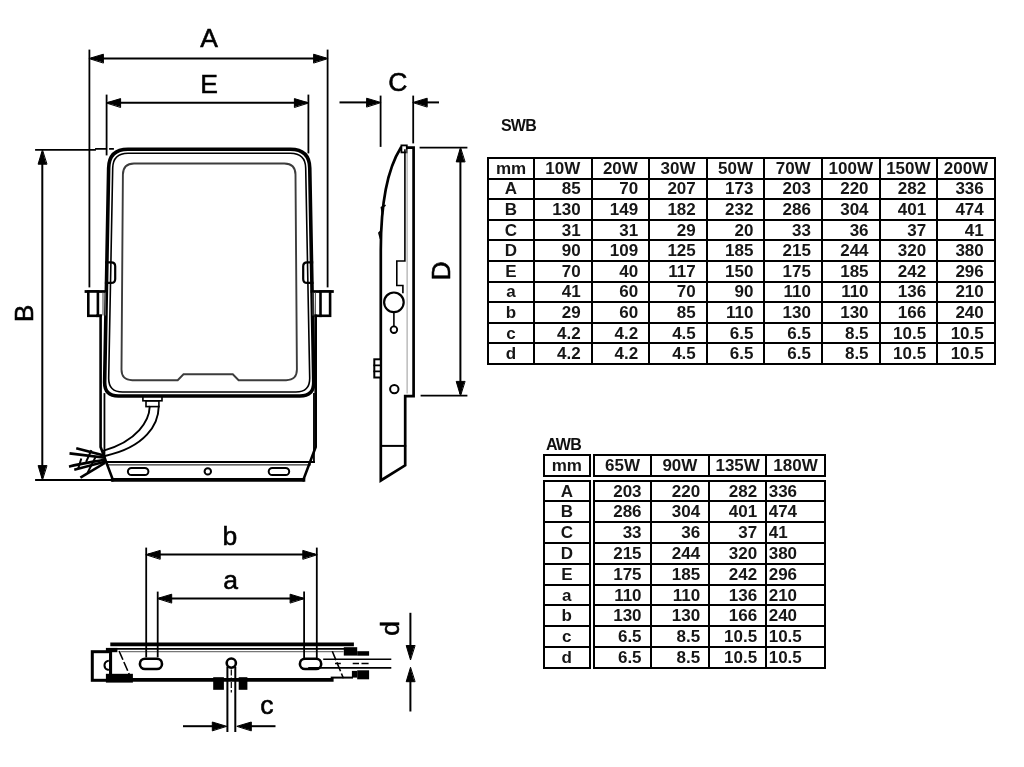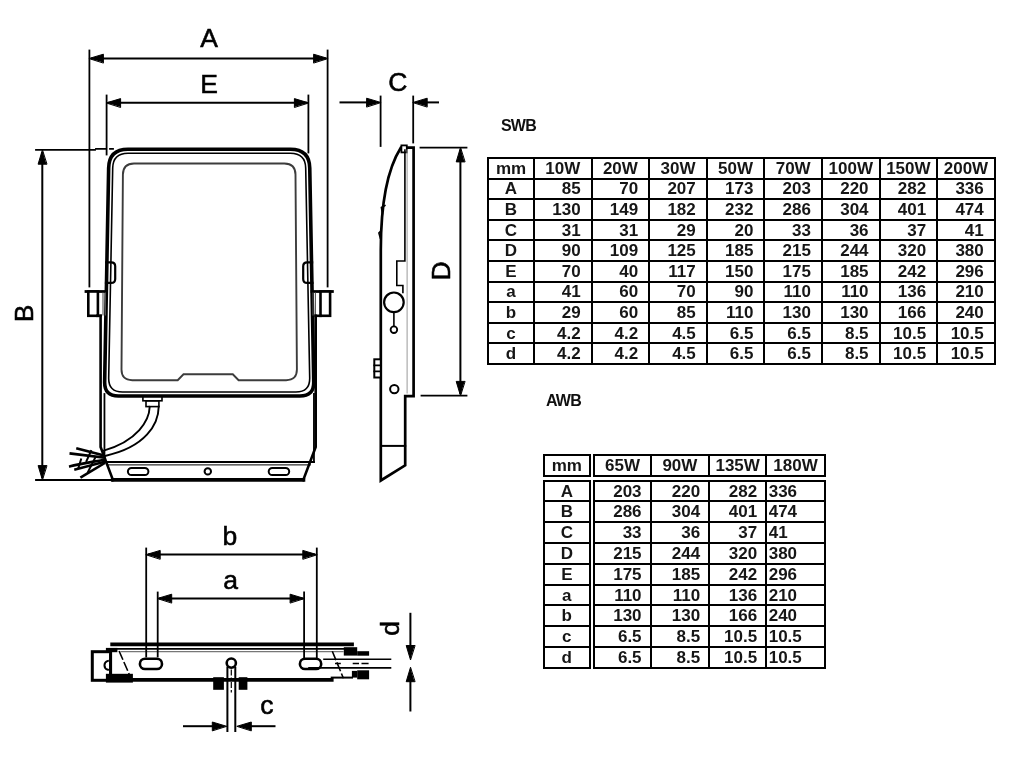--- a/index.html
+++ b/index.html
@@ -272,21 +272,21 @@
             <td class="num">4.5</td>
             <td class="num">6.5</td>
             <td class="num">6.5</td>
             <td class="num">8.5</td>
             <td class="num">10.5</td>
             <td class="num">10.5</td>
           </tr>
 </tbody>
       </table>
     </div>
-<div class="ttl" style="left:546px;top:392px;">AWB</div>
+<div class="ttl" style="left:546px;top:436px;">AWB</div>
 <div style="position:absolute;left:543px;top:454px;">
 <table class="dim awb" id="awb">
 <colgroup>
           <col style="width:45.6px">
           <col style="width:4.9px">
           <col style="width:56.1px">
           <col style="width:58.6px">
           <col style="width:57px">
           <col style="width:58.7px">
         </colgroup>

